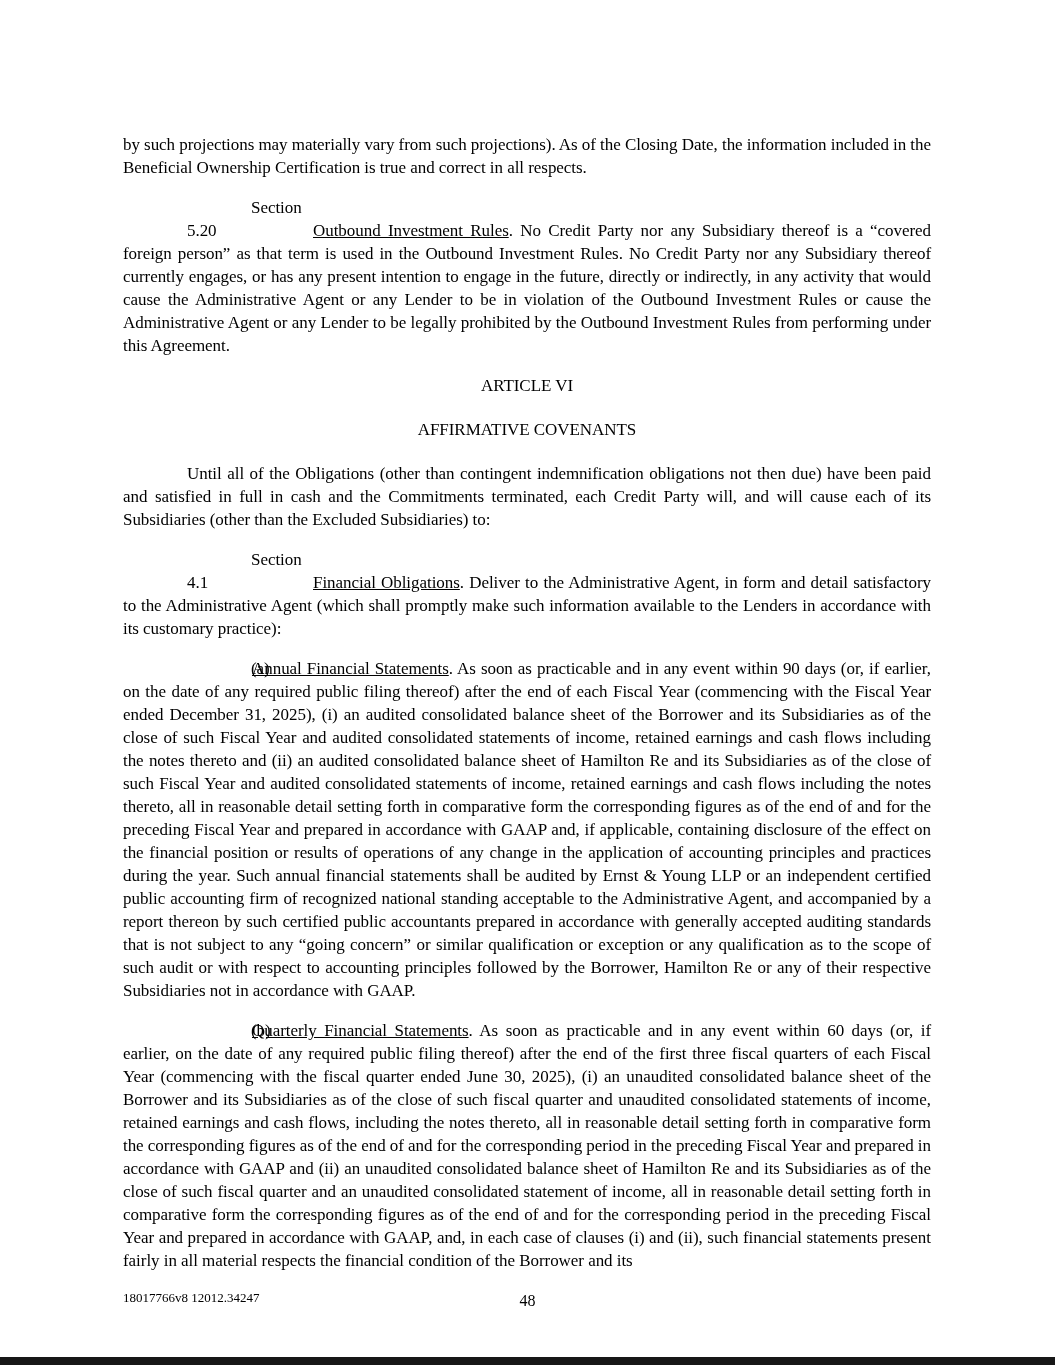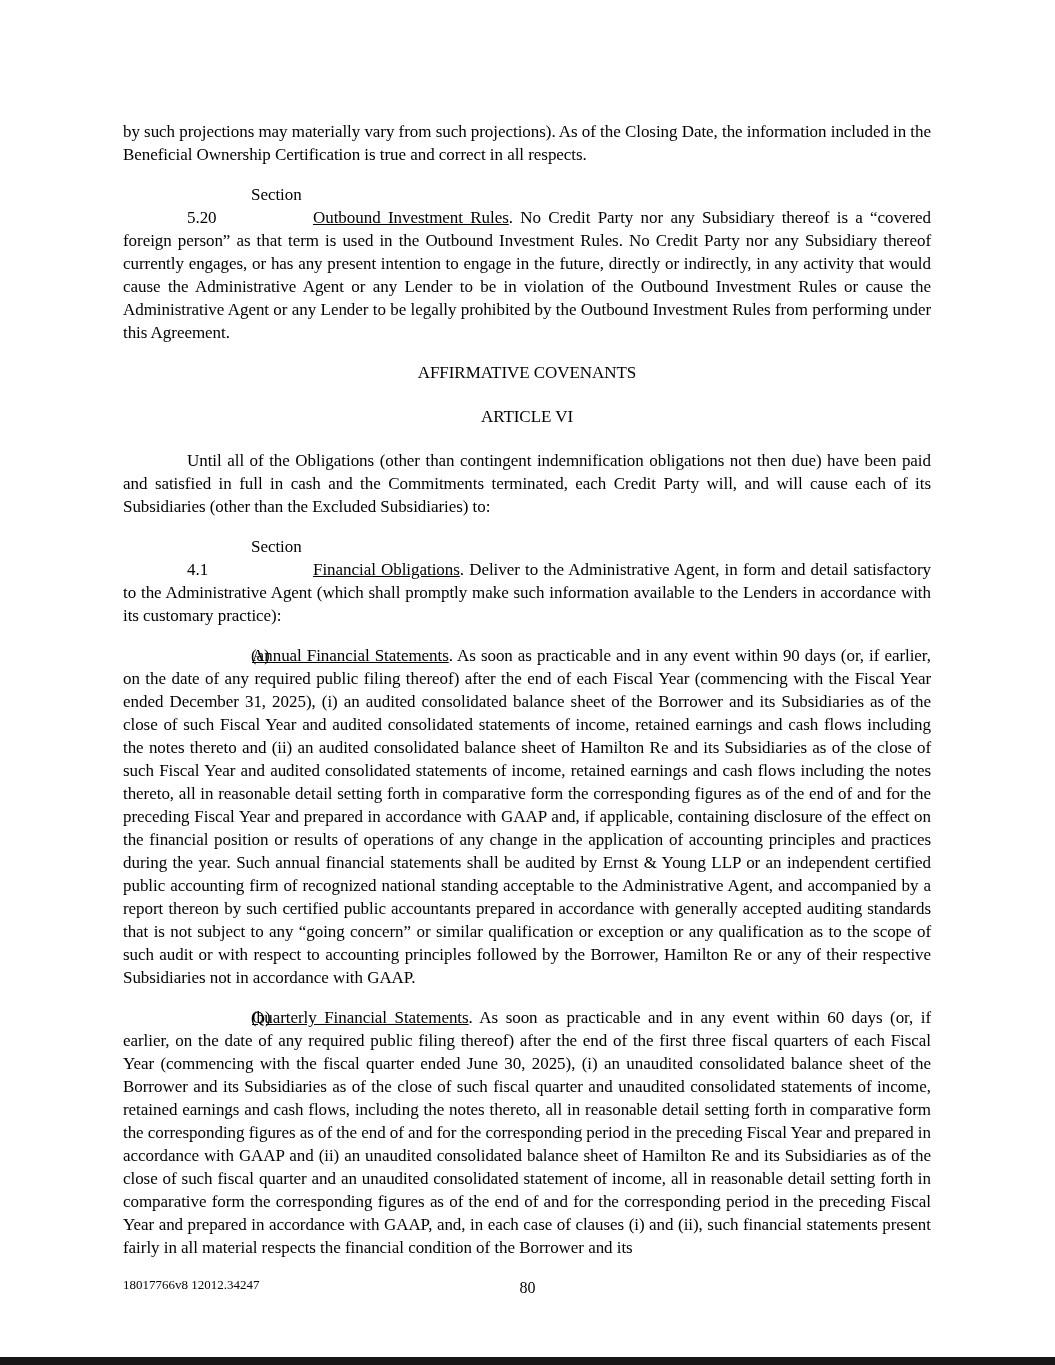--- a/index.html
+++ b/index.html
@@ -12,20 +12,21 @@
     height: 1365px;
     position: relative;
     overflow: hidden;
     font-family: "Liberation Serif", "DejaVu Serif", serif;
     color: #000000;
   }
   .page {
     position: absolute;
     inset: 0;
     background: #ffffff;
+    margin-top: 13px;
   }
   .content {
     position: absolute;
     left: 123px;
     top: 120px;
     width: 808px;
     font-size: 17px;
     line-height: 23px;
     text-align: justify;
     letter-spacing: -0.05px;
@@ -81,30 +82,30 @@
 </head>
 <body>
 
 <div class="page">
   <div class="content">
 
     <p class="para">by such projections may materially vary from such projections).  As of the Closing Date, the information included in the Beneficial Ownership Certification is true and correct in all respects.</p>
 
     <p class="para indent"><span class="label-section">Section 5.20</span><span class="u">Outbound Investment Rules</span><span>.  No Credit Party nor any Subsidiary thereof is a “covered foreign person” as that term is used in the Outbound Investment Rules.  No Credit Party nor any Subsidiary thereof currently engages, or has any present intention to engage in the future, directly or indirectly, in any activity that would cause the Administrative Agent or any Lender to be in violation of the Outbound Investment Rules or cause the Administrative Agent or any Lender to be legally prohibited by the Outbound Investment Rules from performing under this Agreement.</span></p>
 
+    <p class="para heading">ARTICLE VI</p>
+
     <p class="para heading">AFFIRMATIVE COVENANTS</p>
-
-    <p class="para heading">ARTICLE VI</p>
 
     <p class="para indent">Until all of the Obligations (other than contingent indemnification obligations not then due) have been paid and satisfied in full in cash and the Commitments terminated, each Credit Party will, and will cause each of its Subsidiaries (other than the Excluded Subsidiaries) to:</p>
 
     <p class="para indent"><span class="label-section">Section 4.1</span><span class="u">Financial Obligations</span><span>.  Deliver to the Administrative Agent, in form and detail satisfactory to the Administrative Agent (which shall promptly make such information available to the Lenders in accordance with its customary practice):</span></p>
 
     <p class="para indent"><span class="label-list">(a)</span><span class="u">Annual Financial Statements</span><span>.  As soon as practicable and in any event within 90 days (or, if earlier, on the date of any required public filing thereof) after the end of each Fiscal Year (commencing with the Fiscal Year ended December 31, 2025), (i) an audited consolidated balance sheet of the Borrower and its Subsidiaries as of the close of such Fiscal Year and audited consolidated statements of income, retained earnings and cash flows including the notes thereto and (ii) an audited consolidated balance sheet of Hamilton Re and its Subsidiaries as of the close of such Fiscal Year and audited consolidated statements of income, retained earnings and cash flows including the notes thereto, all in reasonable detail setting forth in comparative form the corresponding figures as of the end of and for the preceding Fiscal Year and prepared in accordance with GAAP and, if applicable, containing disclosure of the effect on the financial position or results of operations of any change in the application of accounting principles and practices during the year.  Such annual financial statements shall be audited by Ernst &amp; Young LLP or an independent certified public accounting firm of recognized national standing acceptable to the Administrative Agent, and accompanied by a report thereon by such certified public accountants prepared in accordance with generally accepted auditing standards that is not subject to any “going concern” or similar qualification or exception or any qualification as to the scope of such audit or with respect to accounting principles followed by the Borrower, Hamilton Re or any of their respective Subsidiaries not in accordance with GAAP.</span></p>
 
     <p class="para indent"><span class="label-list">(b)</span><span class="u">Quarterly Financial Statements</span><span>.  As soon as practicable and in any event within 60 days (or, if earlier, on the date of any required public filing thereof) after the end of the first three fiscal quarters of each Fiscal Year (commencing with the fiscal quarter ended June 30, 2025), (i) an unaudited consolidated balance sheet of the Borrower and its Subsidiaries as of the close of such fiscal quarter and unaudited consolidated statements of income, retained earnings and cash flows, including the notes thereto, all in reasonable detail setting forth in comparative form the corresponding figures as of the end of and for the corresponding period in the preceding Fiscal Year and prepared in accordance with GAAP and (ii) an unaudited consolidated balance sheet of Hamilton Re and its Subsidiaries as of the close of such fiscal quarter and an unaudited consolidated statement of income, all in reasonable detail setting forth in comparative form the corresponding figures as of the end of and for the corresponding period in the preceding Fiscal Year and prepared in accordance with GAAP, and, in each case of clauses (i) and (ii), such financial statements present fairly in all material respects the financial condition of the Borrower and its</span></p>
 
   </div>
 
   <div class="footer-id">18017766v8 12012.34247</div>
-  <div class="footer-page">80</div>
+  <div class="footer-page">48</div>
   <div class="bottom-bar"></div>
 </div>
 
 </body></html>

